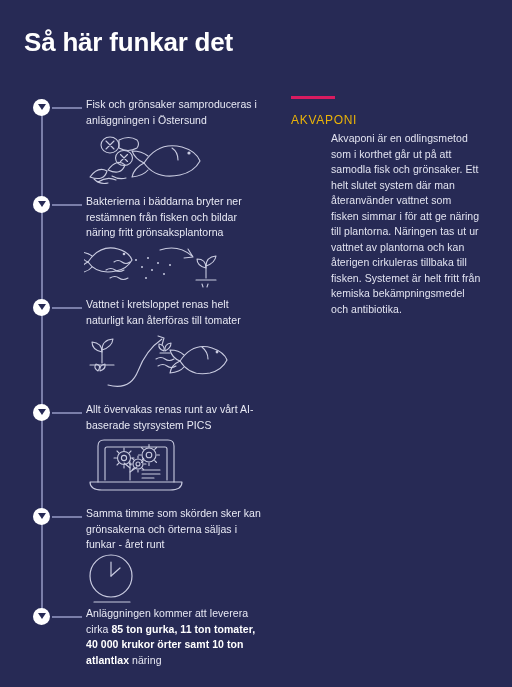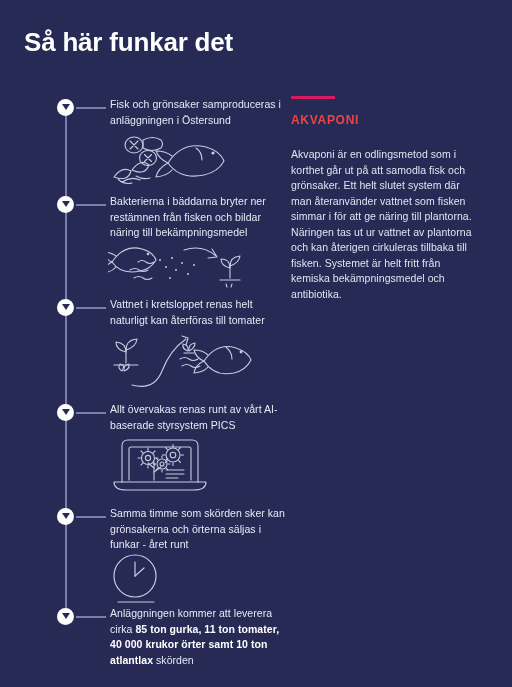--- a/index.html
+++ b/index.html
@@ -33,21 +33,20 @@
     line-height: 34px;
   }
 
   
   .timeline {
     position: absolute;
     left: 0;
     top: 0;
     width: 280px;
     height: 687px;
-    margin-left: 24px;
   }
   .timeline-rail {
     position: absolute;
     left: 41px;
     top: 99px;
     width: 1.5px;
     height: 521px;
     background: #8a8db8;
     opacity: 0.85;
   }
@@ -116,30 +115,31 @@
     width: 190px;
   }
   .accent-bar {
     width: 44px;
     height: 3px;
     background: #d81b60;
     margin-bottom: 14px;
   }
   .info-heading {
     font-size: 12px;
-    font-weight: bold;
+    font-weight: normal;
     letter-spacing: 0.7px;
-    color: #ef4444;
-    margin-bottom: 20px;
+    color: #eab308;
+    margin-bottom: 4px;
   }
   .info-body {
     font-size: 10.5px;
     line-height: 15.5px;
     color: #e2e3f0;
     letter-spacing: 0.05px;
+    margin-left: 40px;
   }
 </style>
 </head>
 <body>
 
 <div class="page">
 
   <div class="page-title">Så här funkar det</div>
 
   <div class="timeline">
@@ -169,21 +169,21 @@
           <path d="M60 34 q-10 5 -12 14 q11 -1 16 -7"></path>
           <circle cx="105" cy="24" r="1.6" fill="#c9cbe0" stroke="none"></circle>
           <path d="M88 19 q6 4 6 12"></path>
         </svg>
       </div>
     </div>
 
     <div class="step" style="top:196px;">
       <div class="marker"></div>
       <div class="connector"></div>
-      <div class="step-text">Bakterierna i bäddarna bryter ner restämnen från fisken och bildar näring till bekämpningsmedel</div>
+      <div class="step-text">Bakterierna i bäddarna bryter ner restämnen från fisken och bildar näring fritt grönsaksplantorna</div>
       <div class="step-icon" style="top:44px;">
         <svg width="145" height="55" viewBox="0 0 145 55" fill="none" stroke="#c9cbe0" stroke-width="1.1" stroke-linecap="round" stroke-linejoin="round">
 
           <path d="M4 22 q12 -18 30 -13 q11 3 14 11 q-5 9 -16 11 q-19 4 -28 -9 z"></path>
           <path d="M4 22 q-7 -3 -9 -10 q8 0 13 4"></path>
           <path d="M4 22 q-8 4 -9 11 q9 -1 13 -6"></path>
           <circle cx="40" cy="14" r="1.3" fill="#c9cbe0" stroke="none"></circle>
 
           <path d="M30 22 q4 -3 8 0 q4 3 8 0"></path>
           <path d="M22 30 q5 -3 9 0 q4 3 9 0"></path>
@@ -285,21 +285,21 @@
           <path d="M27 24 L36 16"></path>
           <path d="M10 50 H46"></path>
         </svg>
       </div>
     </div>
 
     <div class="step" style="top:608px;">
       <div class="marker"></div>
       <div class="connector"></div>
       <div class="step-text">
-        <span>Anläggningen kommer att leverera cirka </span><b>85 ton gurka, 11 ton tomater, 40 000 krukor örter samt 10 ton atlantlax</b><span> skörden</span>
+        <span>Anläggningen kommer att leverera cirka </span><b>85 ton gurka, 11 ton tomater, 40 000 krukor örter samt 10 ton atlantlax</b><span> näring</span>
       </div>
     </div>
   </div>
 
   <div class="info-panel">
     <div class="accent-bar"></div>
     <div class="info-heading">AKVAPONI</div>
     <div class="info-body">Akvaponi är en odlingsmetod som i korthet går ut på att samodla fisk och grönsaker. Ett helt slutet system där man återanvänder vattnet som fisken simmar i för att ge näring till plantorna. Näringen tas ut ur vattnet av plantorna och kan återigen cirkuleras tillbaka till fisken. Systemet är helt fritt från kemiska bekämpningsmedel och antibiotika.</div>
   </div>
 

